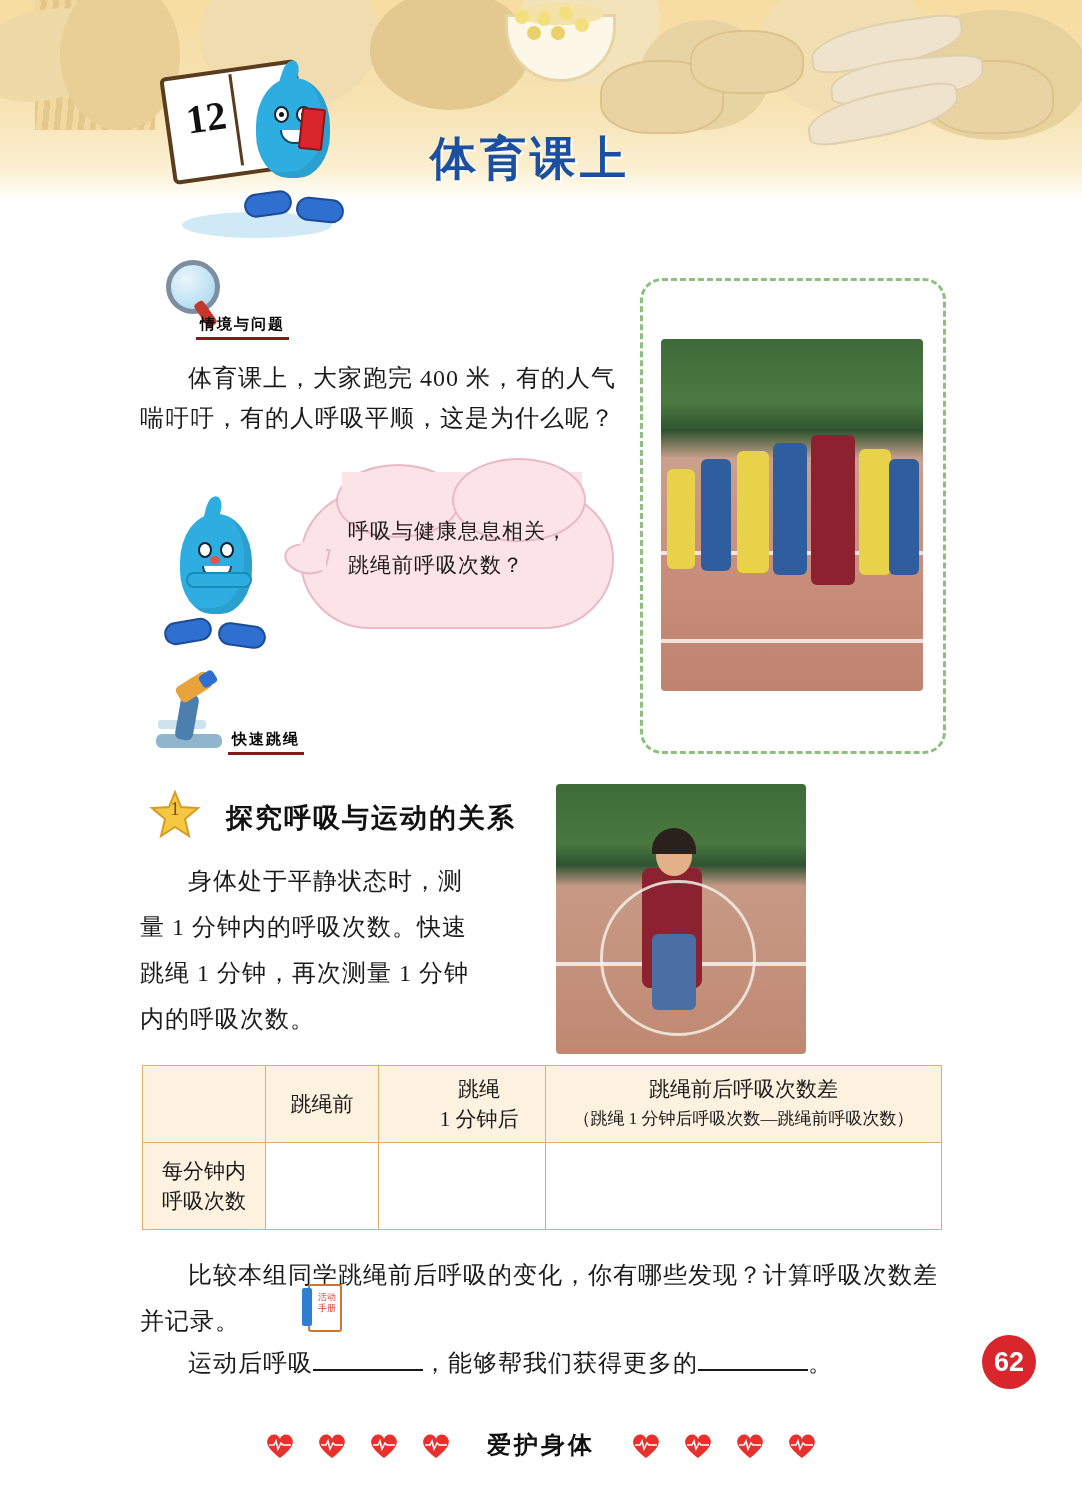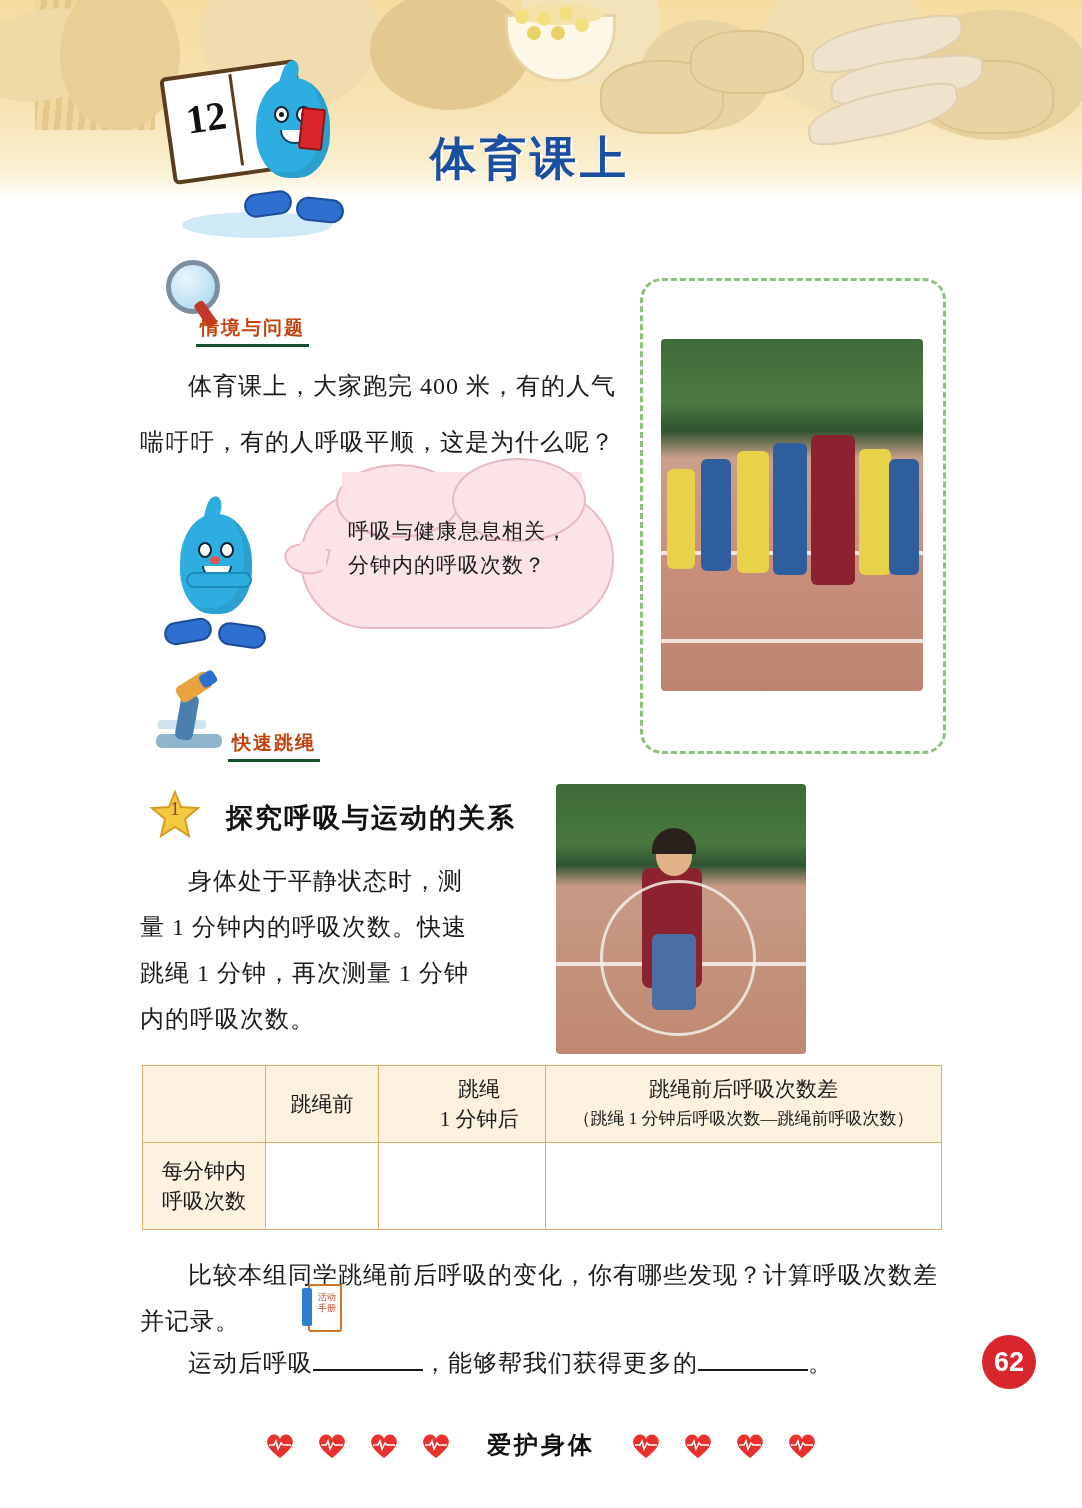--- a/index.html
+++ b/index.html
@@ -61,38 +61,38 @@
   .chapter-title{
     position:absolute;left:430px;top:128px;
     font-family:"Liberation Sans", sans-serif;
     font-size:46px;font-weight:bold;color:#1b4fa0;letter-spacing:4px;
     text-shadow:2px 2px 0 #ffffff;
   }
 
   
   .sec-label{
     position:absolute;font-family:"Liberation Sans",sans-serif;font-weight:bold;
-    font-size:19px;color:#c2410c;letter-spacing:2px;
-    border-bottom:3px solid #14532d;padding:0 4px 3px 4px;
+    font-size:15px;color:#000000;letter-spacing:2px;
+    border-bottom:3px solid #7f1d1d;padding:0 4px 3px 4px;
   }
   .magnifier{position:absolute;left:160px;top:258px;width:66px;height:72px;}
   .magnifier .lens{position:absolute;left:6px;top:2px;width:44px;height:44px;border:5px solid #7d8ea0;border-radius:50%;background:radial-gradient(circle at 35% 32%,#eaf6fd 0%,#bfe2f4 60%,#9fd0ec 100%);}
   .magnifier .handle{position:absolute;left:40px;top:42px;width:11px;height:28px;background:#c0392b;border-radius:4px;transform:rotate(-35deg);}
 
   .microscope{position:absolute;left:150px;top:672px;width:80px;height:84px;}
   .ms-base{position:absolute;left:6px;top:62px;width:66px;height:14px;background:#8fb6cc;border-radius:6px;}
   .ms-arm{position:absolute;left:28px;top:22px;width:18px;height:46px;background:#4a7fae;border-radius:6px;transform:rotate(10deg);}
   .ms-tube{position:absolute;left:26px;top:6px;width:36px;height:18px;background:#e8a33d;border-radius:5px;transform:rotate(-32deg);}
   .ms-eye{position:absolute;left:50px;top:0px;width:16px;height:14px;background:#2f6fd0;border-radius:4px;transform:rotate(-32deg);}
   .ms-stage{position:absolute;left:8px;top:48px;width:48px;height:9px;background:#cfe3ef;border-radius:3px;}
 
   
   .para{
     position:absolute;font-family:"Liberation Serif",serif;color:#1a1a1a;
-    font-size:24px;line-height:56px;letter-spacing:1px;
+    font-size:24px;line-height:40px;letter-spacing:1px;
   }
   .p-intro{left:140px;top:358px;width:490px;text-indent:48px;}
   .p-explore{left:140px;top:858px;width:330px;text-indent:48px;line-height:46px;}
 
   
   .mascot2{position:absolute;left:160px;top:500px;width:130px;height:155px;}
   .m2-body{position:absolute;left:20px;top:14px;width:72px;height:100px;background:#2eaee0;border-radius:48% 48% 44% 44%;box-shadow:inset -8px -6px 0 rgba(0,0,0,.08);}
   .m2-tip{position:absolute;left:46px;top:-4px;width:15px;height:26px;background:#2eaee0;border-radius:50% 50% 20% 20%;transform:rotate(14deg);}
   .m2-arm{position:absolute;left:26px;top:72px;width:62px;height:12px;background:#2eaee0;border-radius:8px;border:2px solid #1b8bb8;}
   .m2-shoe{position:absolute;width:44px;height:19px;background:#2f6fd0;border-radius:14px;border:2px solid #1d4c96;}
@@ -260,21 +260,21 @@
   <div class="m2-mouth"></div>
   <div class="m2-arm"></div>
   <div class="m2-shoe l"></div>
   <div class="m2-shoe r"></div>
 </div>
 
 <div class="cloud">
   <div class="mask"></div>
   <div class="tail"></div>
   <div class="tail-mask"></div>
-  <div class="cloud-text">呼吸与健康息息相关，分钟内的呼吸次数？</div>
+  <div class="cloud-text">呼吸与健康息息相关，跳绳前呼吸次数？</div>
 </div>
 
 <div class="photo-frame">
   <div class="photo1">
     <div class="track-line" style="top:212px;"></div>
     <div class="track-line" style="top:300px;"></div>
     <div class="runner" style="left:6px;top:130px;width:28px;height:100px;background:#e8d24a;"></div>
     <div class="runner" style="left:40px;top:120px;width:30px;height:112px;background:#2f5e9e;"></div>
     <div class="runner" style="left:76px;top:112px;width:32px;height:122px;background:#e8d24a;"></div>
     <div class="runner" style="left:112px;top:104px;width:34px;height:132px;background:#2f5e9e;"></div>

